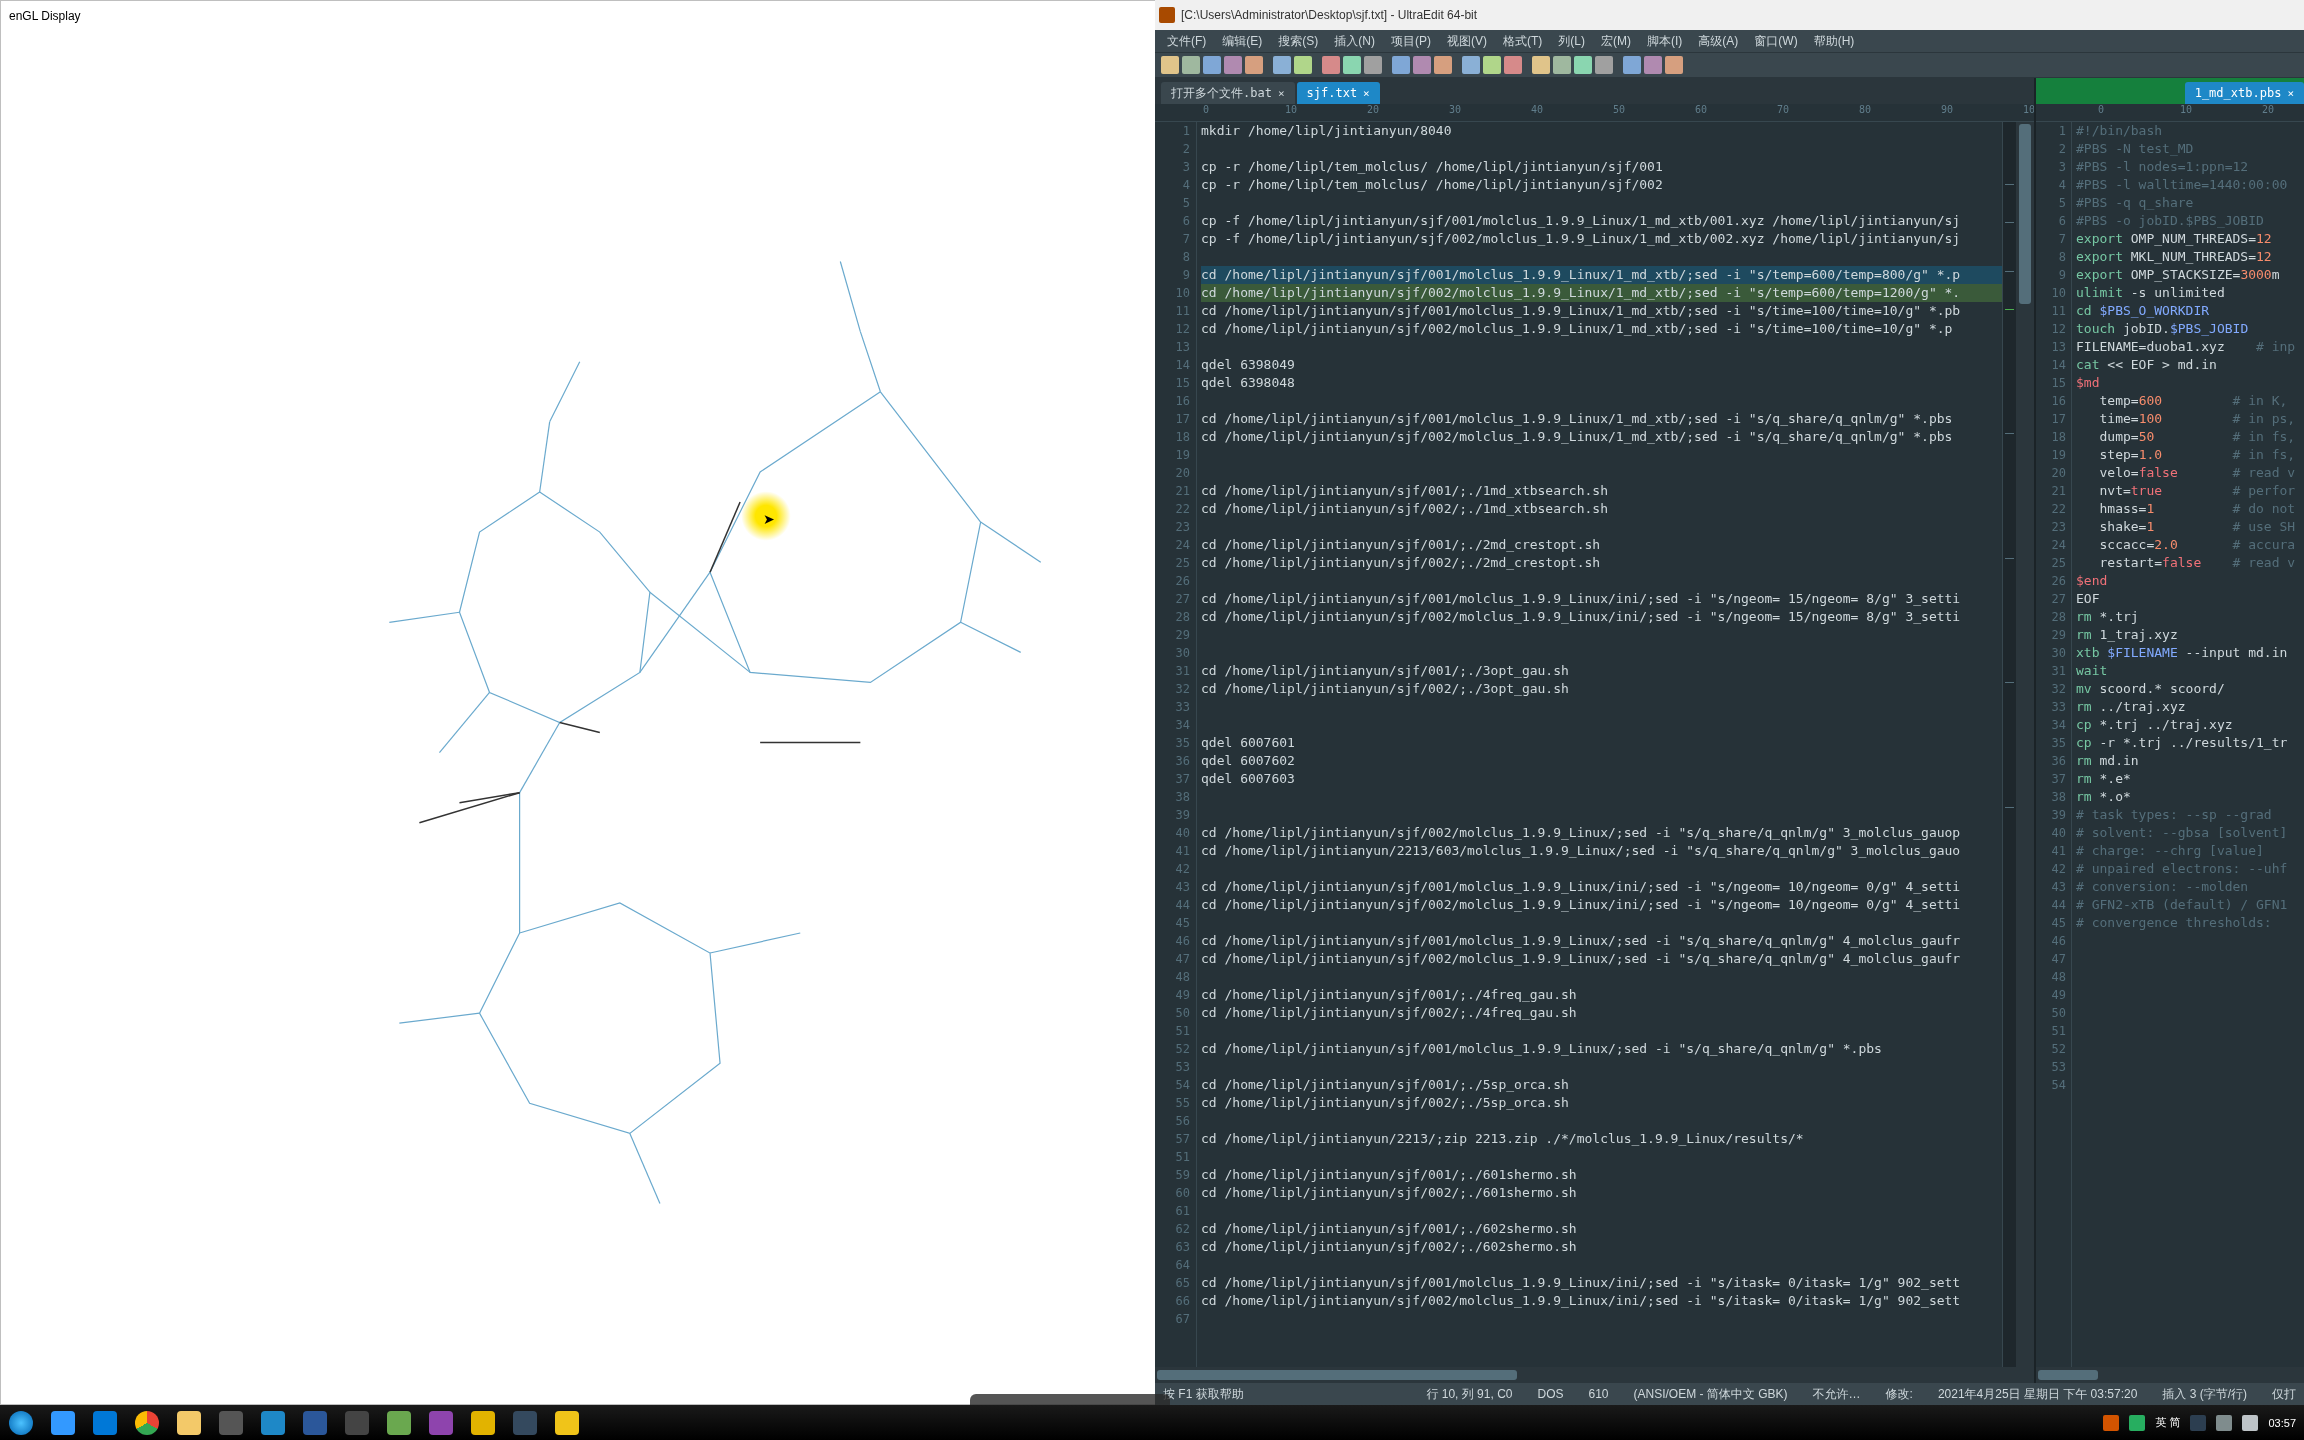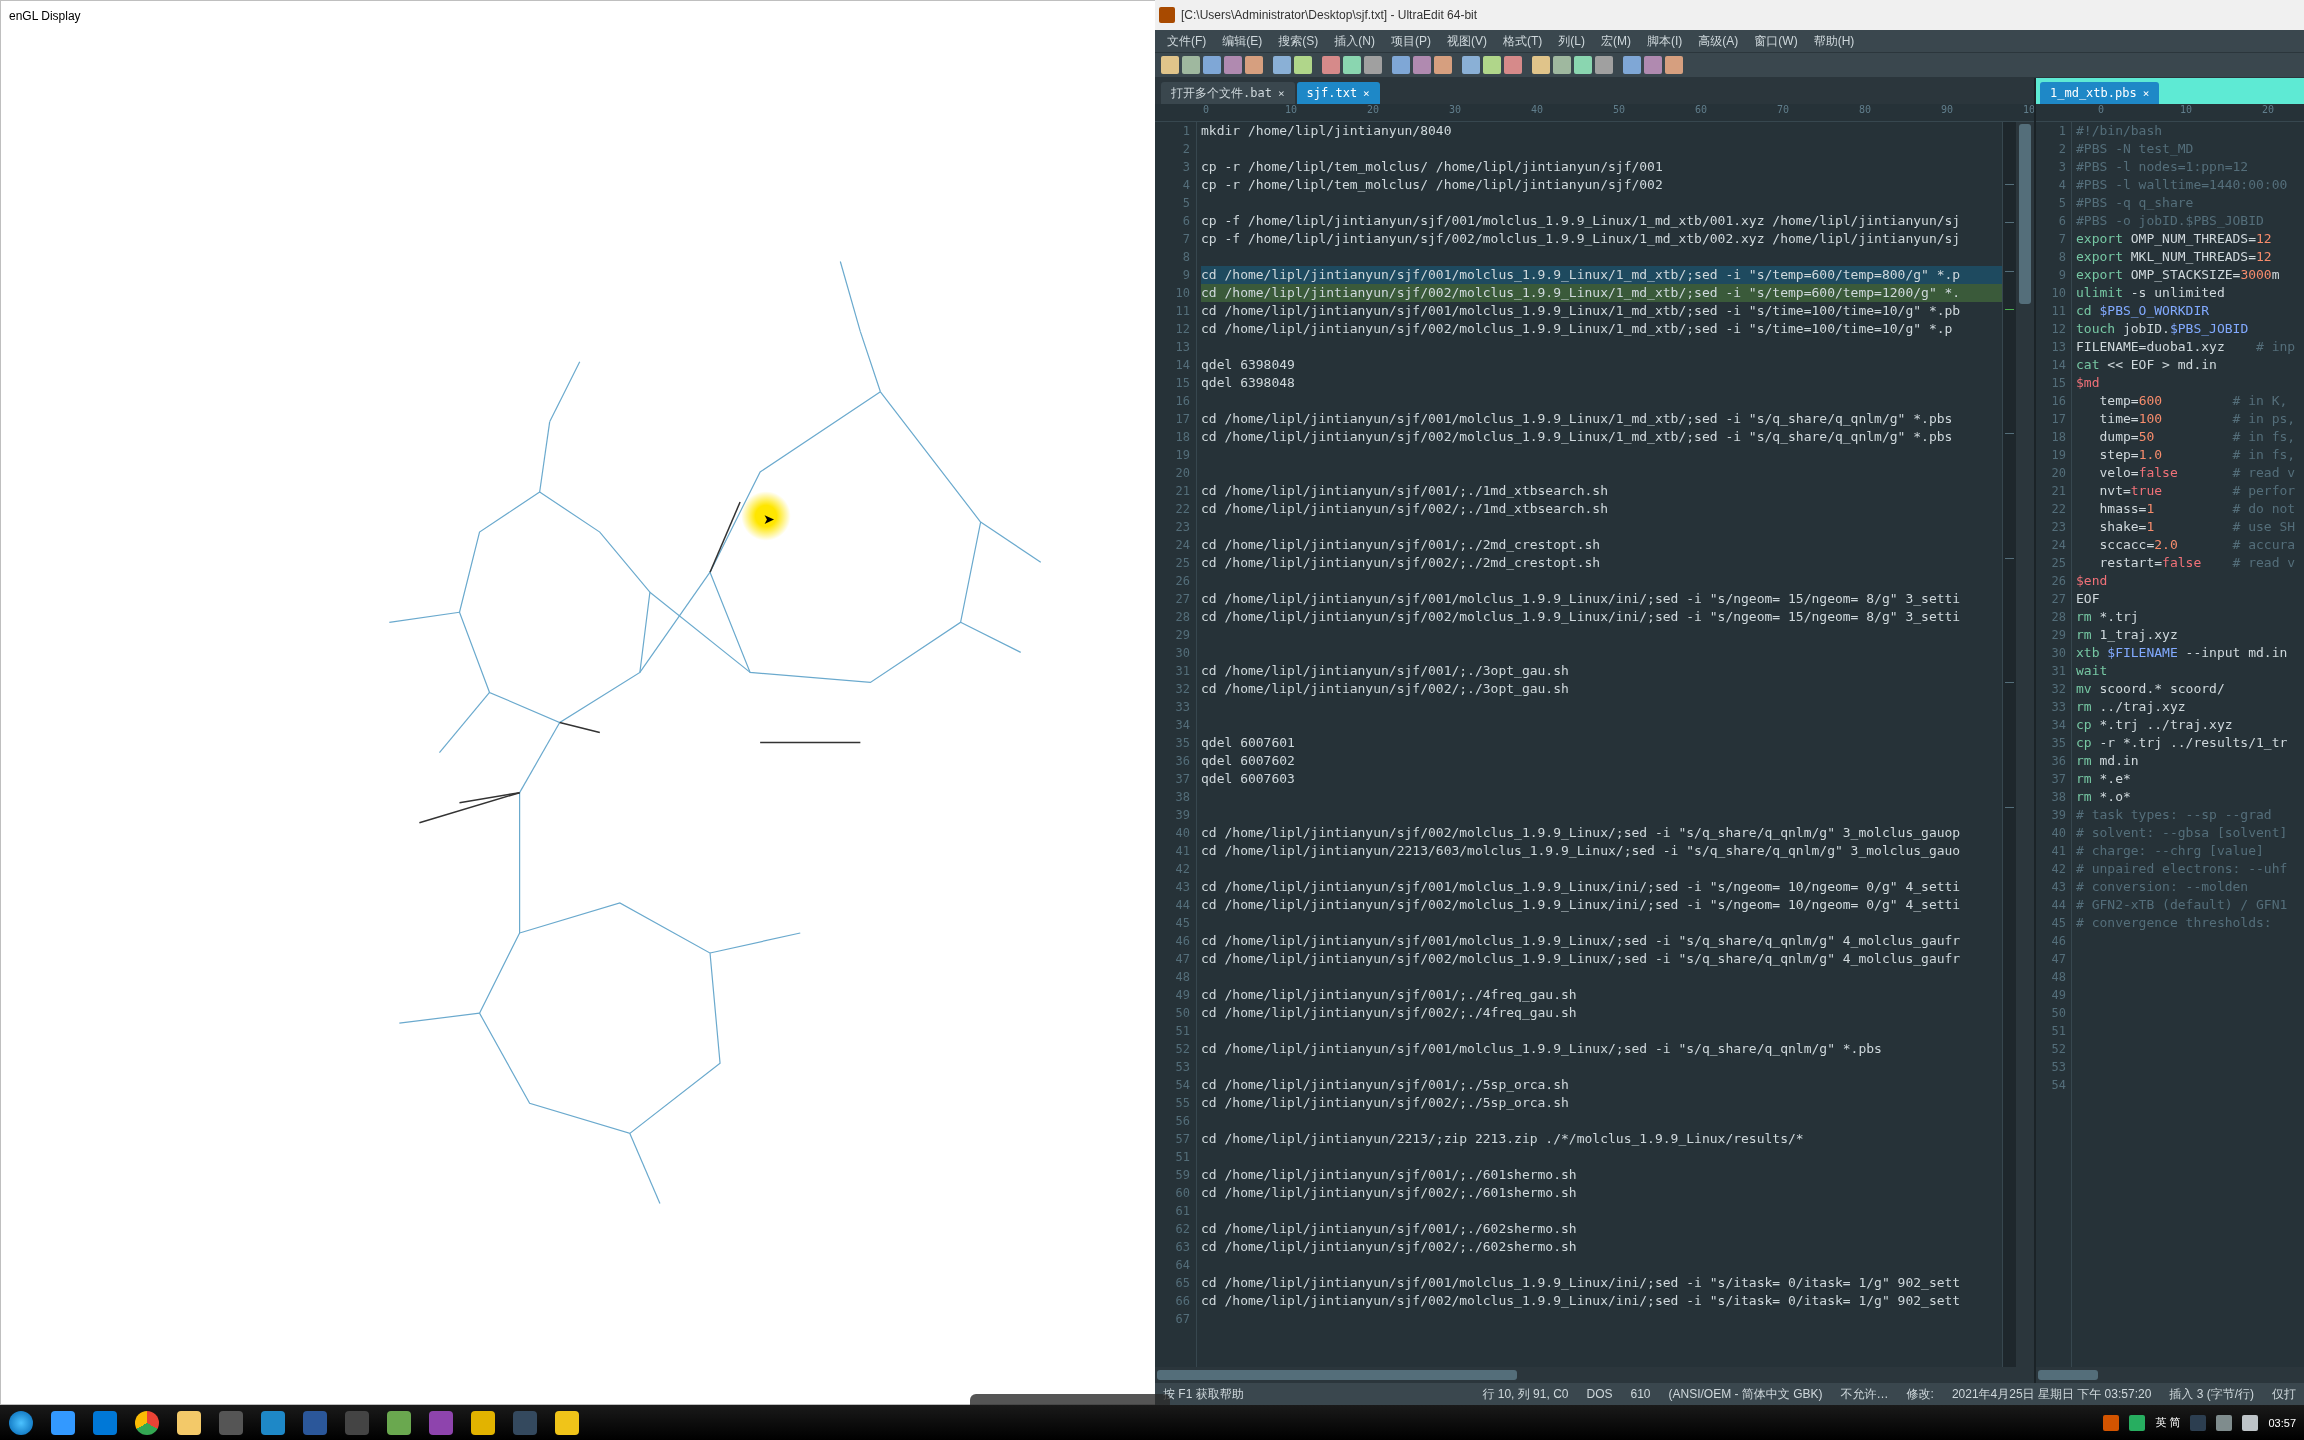--- a/index.html
+++ b/index.html
@@ -50,30 +50,30 @@
   .pth { color: #82aaff; }
   .bool { color: #f07178; }
 
   .ue-vscroll { width: 18px; background: #2b363c; position: relative; }
   .ue-vscroll .thumb { position: absolute; left: 3px; width: 12px; background: #546e7a; border-radius: 3px; }
 
   .ue-minimap { width: 14px; background: #1e272c; border-left: 1px solid #37474f; position: relative; }
   .ue-minimap .mm-line { position: absolute; left: 2px; right: 2px; height: 1px; background: #546e7a; }
 
   .ue-right-pane { width: 270px; display: flex; flex-direction: column; border-left: 2px solid #1b2327; background: #263238; }
-  .ue-right-tabs { height: 26px; background: #5eead4; display: flex; align-items: flex-end; padding-left: 4px; }
+  .ue-right-tabs { height: 26px; background: #15803d; display: flex; align-items: flex-end; padding-left: 4px; justify-content: flex-end; }
   .ue-right-code { flex: 1; display: flex; overflow: hidden; }
   .ue-right-gutter { width: 36px; color: #546e7a; text-align: right; padding-right: 5px; font-size: 12px; line-height: 18px; border-right: 1px solid #37474f; }
   .ue-right-lines { flex: 1; color: #cfd8dc; font-size: 13px; line-height: 18px; white-space: pre; padding-left: 4px; overflow: hidden; }
 
   .ue-hscroll { height: 16px; background: #2b363c; display: flex; }
   .ue-hscroll .htrack { flex: 1; position: relative; }
   .ue-hscroll .hthumb { position: absolute; top: 3px; height: 10px; background: #546e7a; border-radius: 3px; }
 
-  .ue-status { height: 22px; background: #3a474e; color: #cfd8dc; font-size: 12px; display: flex; align-items: center; padding: 0 8px; gap: 18px; font-family: "Microsoft YaHei", sans-serif; }
+  .ue-status { height: 22px; background: #3a474e; color: #cfd8dc; font-size: 12px; display: flex; align-items: center; padding: 0 8px; gap: 25px; font-family: "Microsoft YaHei", sans-serif; }
   .ue-status .seg { white-space: nowrap; }
   .ue-status .spacer { flex: 1; }
 
   
   .taskbar { position: absolute; left: 0; bottom: 0; width: 2304px; height: 35px; background: linear-gradient(#1a1a1a, #000); display: flex; align-items: center; }
   .taskbar .tleft { display: flex; align-items: center; height: 100%; }
   .taskbar .ticon { width: 42px; height: 35px; display: flex; align-items: center; justify-content: center; cursor: pointer; }
   .taskbar .ticon .dot { width: 24px; height: 24px; border-radius: 4px; }
   .taskbar .tright { margin-left: auto; display: flex; align-items: center; gap: 10px; padding-right: 8px; color: #fff; font-size: 11px; }
   .taskbar .tray-ic { width: 16px; height: 16px; border-radius: 2px; }

